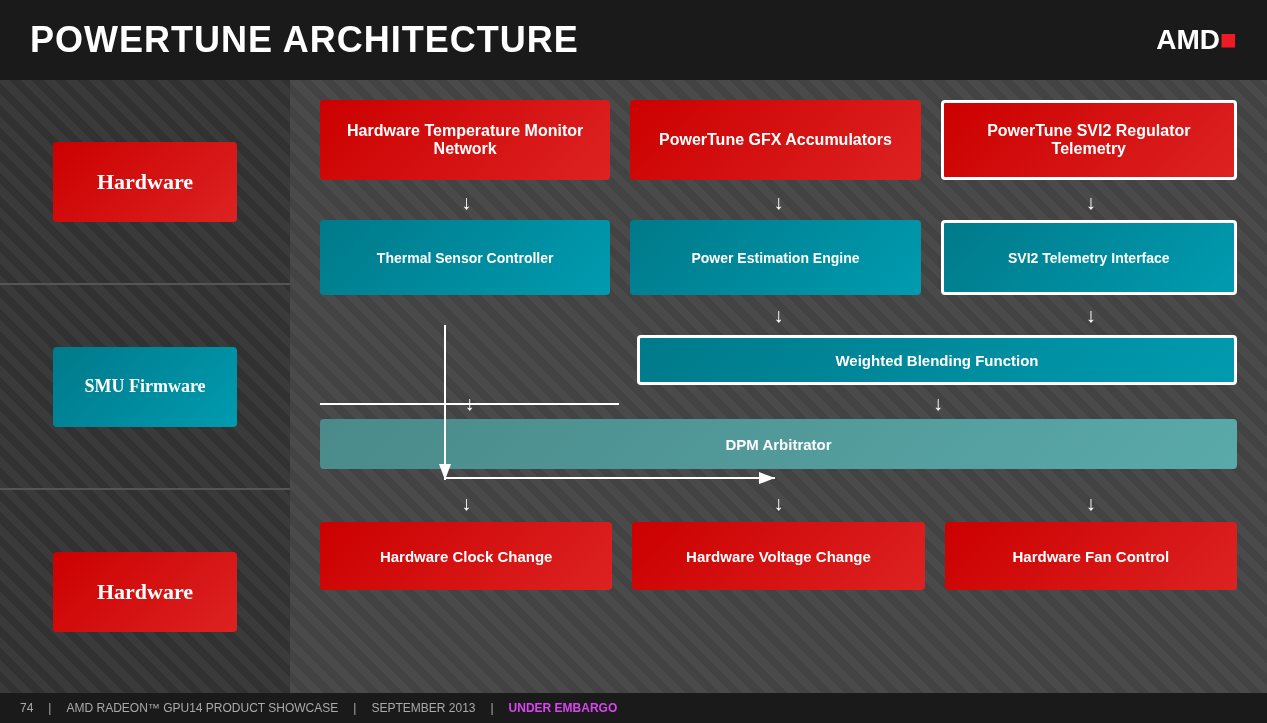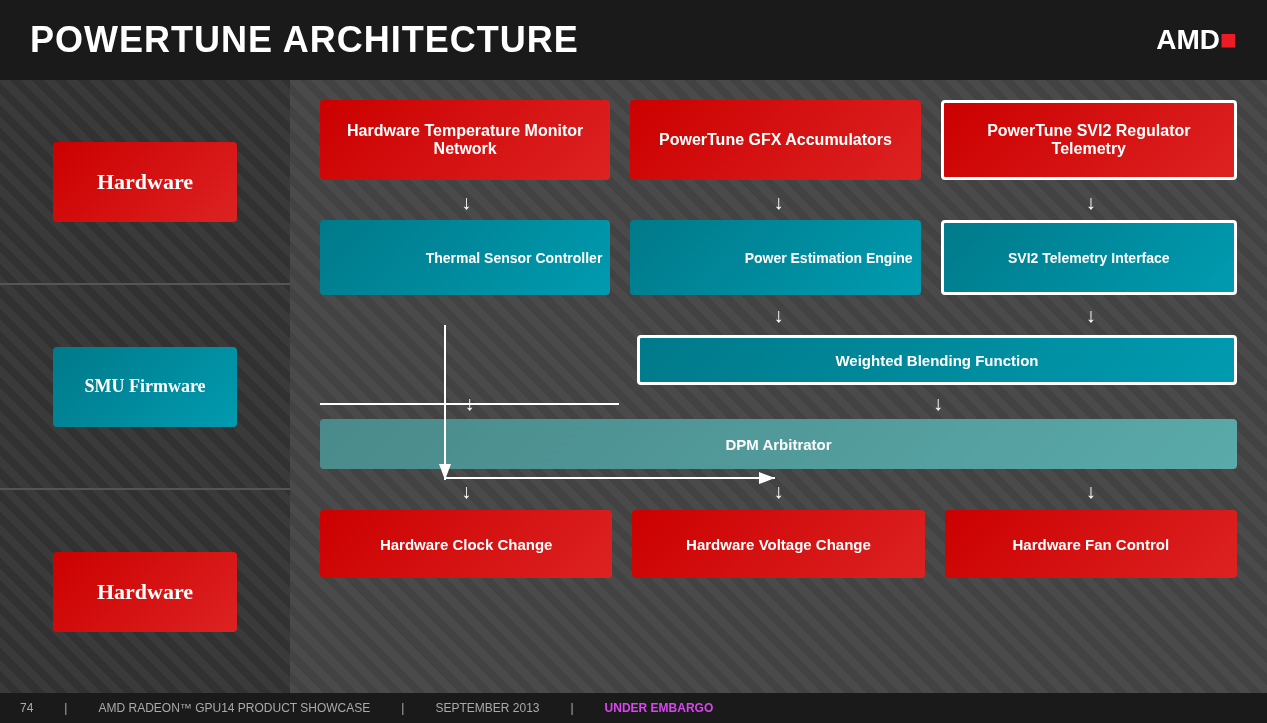--- a/index.html
+++ b/index.html
@@ -182,21 +182,20 @@
       text-align: center;
       border-radius: 4px;
       font-size: 14px;
       font-weight: bold;
       color: white;
       padding: 8px;
     }
 
     .fw-box.teal {
       background: linear-gradient(135deg, #007a8a, #009bb0);
-      justify-content: flex-end;
     }
 
     .fw-box.teal-outlined {
       background: linear-gradient(135deg, #007a8a, #009bb0);
       border: 3px solid #ffffff;
     }
 
     .blend-box {
       flex: 2;
       height: 50px;
@@ -247,21 +246,21 @@
     }
 
     
     .footer {
       background: #1a1a1a;
       padding: 8px 20px;
       color: #aaaaaa;
       font-size: 12px;
       display: flex;
       align-items: center;
-      gap: 31px;
+      gap: 15px;
     }
 
     .footer-embargo {
       color: #d946ef;
       font-weight: bold;
     }
 
     
     .arrows-svg {
       position: absolute;
@@ -355,21 +354,21 @@
       </div>
 
       <div style="display:flex; gap:20px; padding: 3px 10px; margin-bottom:3px;">
         <div style="flex:1; display:flex; justify-content:center; color:white; font-size:20px; height:20px; align-items:center; position:relative;">
           <div style="position:absolute; right:0; top:10px; width:100%; height:2px; background:white;"></div>
           ↓
         </div>
         <div style="flex:2; display:flex; justify-content:center; color:white; font-size:20px; height:20px; align-items:center;">↓</div>
       </div>
 
-      <div style="padding: 0 10px; margin-bottom:8px;">
+      <div style="padding: 0 10px; margin-bottom:20px;">
         <div class="dpm-box">
           <span>DPM Arbitrator</span>
         </div>
       </div>
 
       <div style="display:flex; gap:20px; padding: 3px 10px; margin-bottom:5px;">
         <div style="flex:1; display:flex; justify-content:center; color:white; font-size:20px; height:22px; align-items:center;">↓</div>
         <div style="flex:1; display:flex; justify-content:center; color:white; font-size:20px; height:22px; align-items:center;">↓</div>
         <div style="flex:1; display:flex; justify-content:center; color:white; font-size:20px; height:22px; align-items:center;">↓</div>
       </div>

